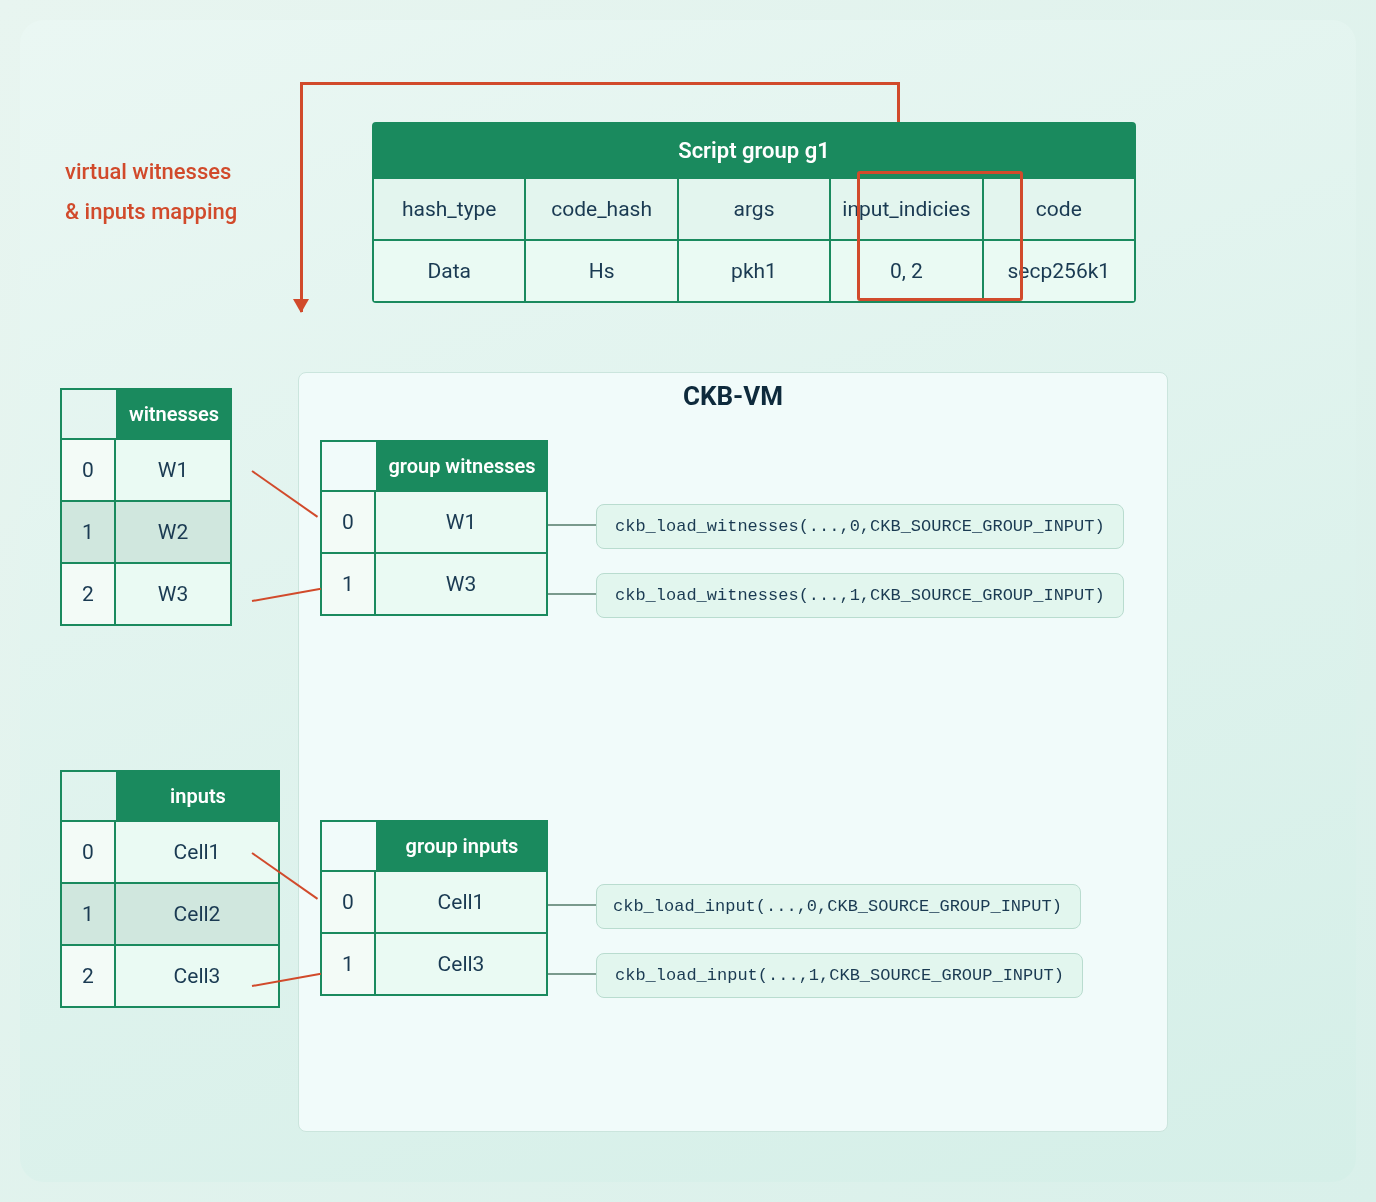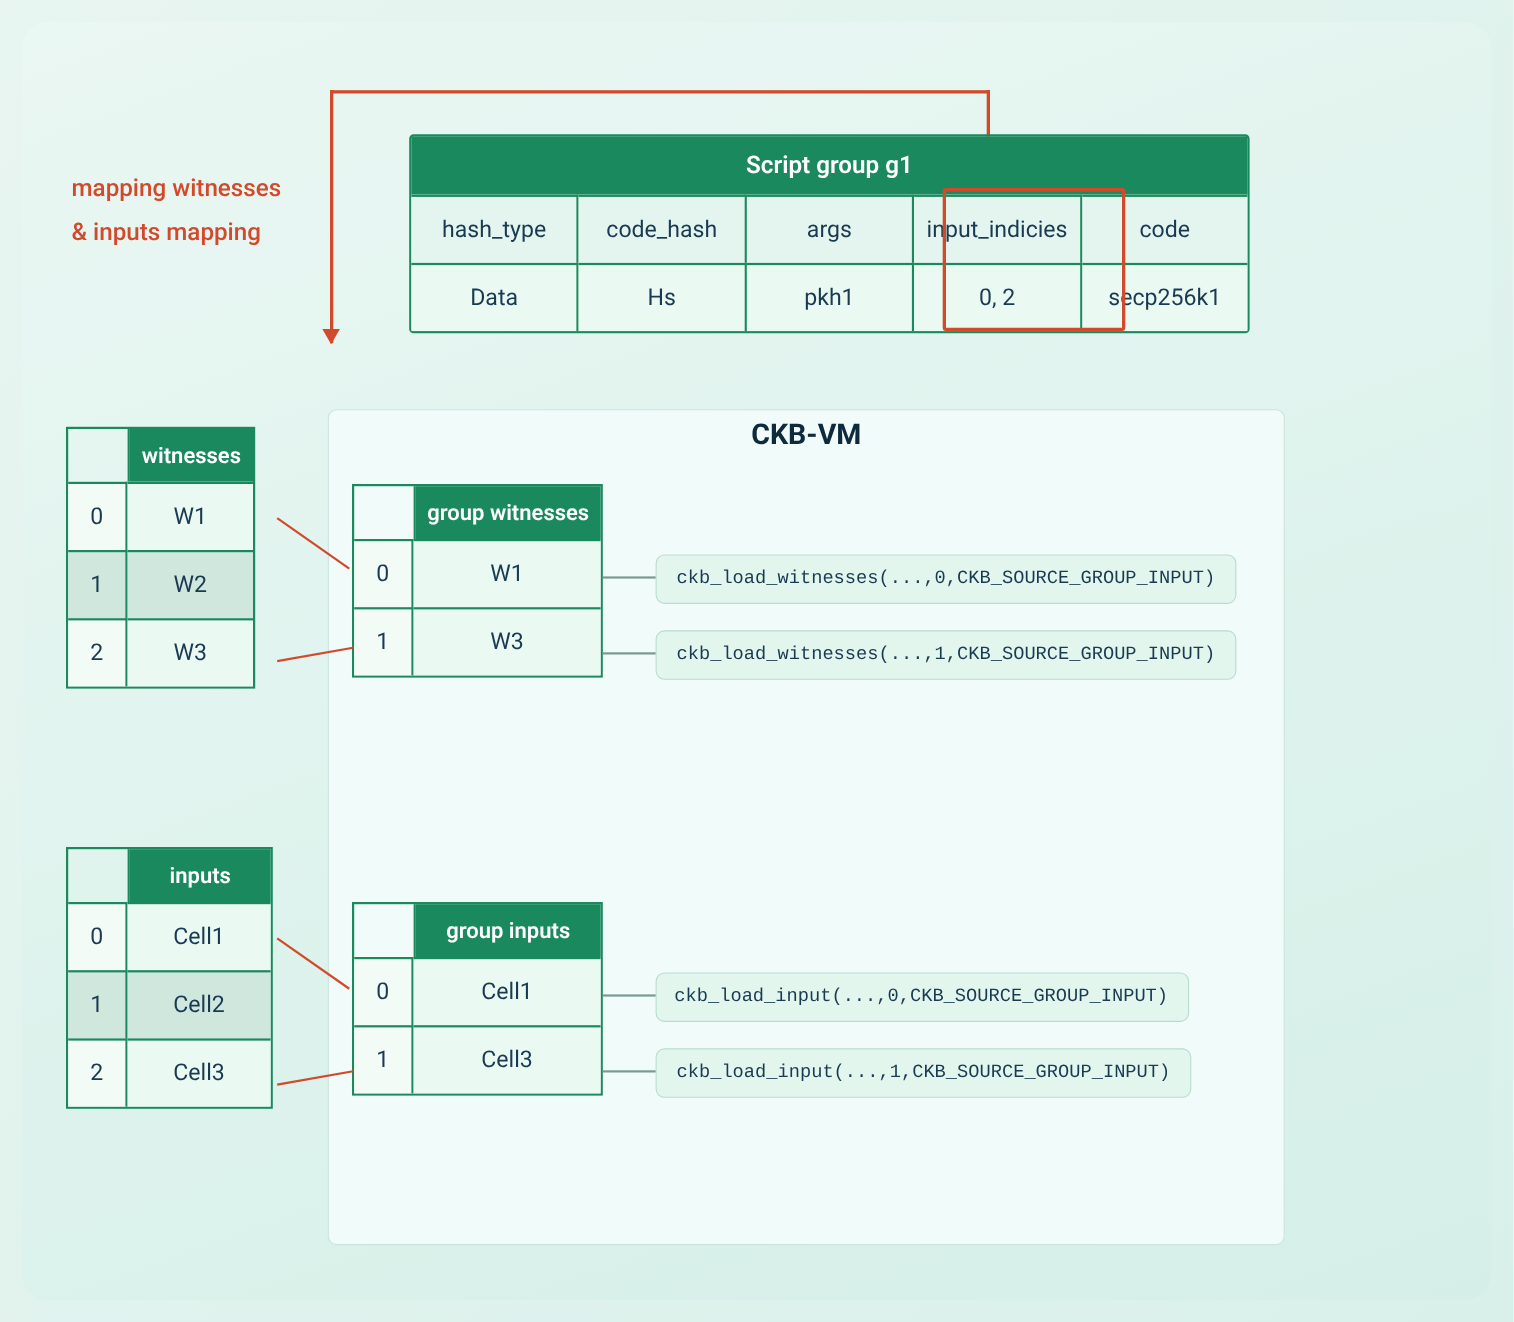--- a/index.html
+++ b/index.html
@@ -112,21 +112,21 @@
     background: #eafaf3;
   }
   .mini-cell.idx { width: 54px; background: #f3fbf7; }
   .mini-cell.val { flex: 1; }
   .mini-cell:last-child { border-right: none; }
   .mini-row.dim .mini-cell { background: #d0e7de; }
 
   
   .wit-table { left: 40px; top: 368px; width: 172px; }
   .wit-table .mini-header-wrap { margin-left: 54px; border-left: 2px solid #1a8a5e; }
-  .inp-table { left: 40px; top: 750px; width: 188px; }
+  .inp-table { left: 40px; top: 750px; width: 220px; }
   .inp-table .mini-header-wrap { margin-left: 54px; border-left: 2px solid #1a8a5e; }
 
   
   .ckbvm {
     position: absolute;
     left: 278px;
     top: 352px;
     width: 870px;
     height: 760px;
     background: #f1fbfa;
@@ -168,21 +168,21 @@
 </head>
 <body>
 
 <div class="canvas">
 
   <div class="connector" style="left:280px; top:62px; width:600px; height:3px;"></div>
   <div class="connector" style="left:877px; top:62px; width:3px; height:42px;"></div>
   <div class="connector arrow-down" style="left:280px; top:62px; width:3px; height:230px;"></div>
 
   <div class="mapping-label">
-    <div>mapping witnesses</div>
+    <div>virtual witnesses</div>
     <div>&amp; inputs mapping</div>
   </div>
 
   <div class="script-group">
     <div class="script-group-header">Script group g1</div>
     <div class="script-group-row">
       <div class="script-group-cell">hash_type</div>
       <div class="script-group-cell">code_hash</div>
       <div class="script-group-cell">args</div>
       <div class="script-group-cell">input_indicies</div>

